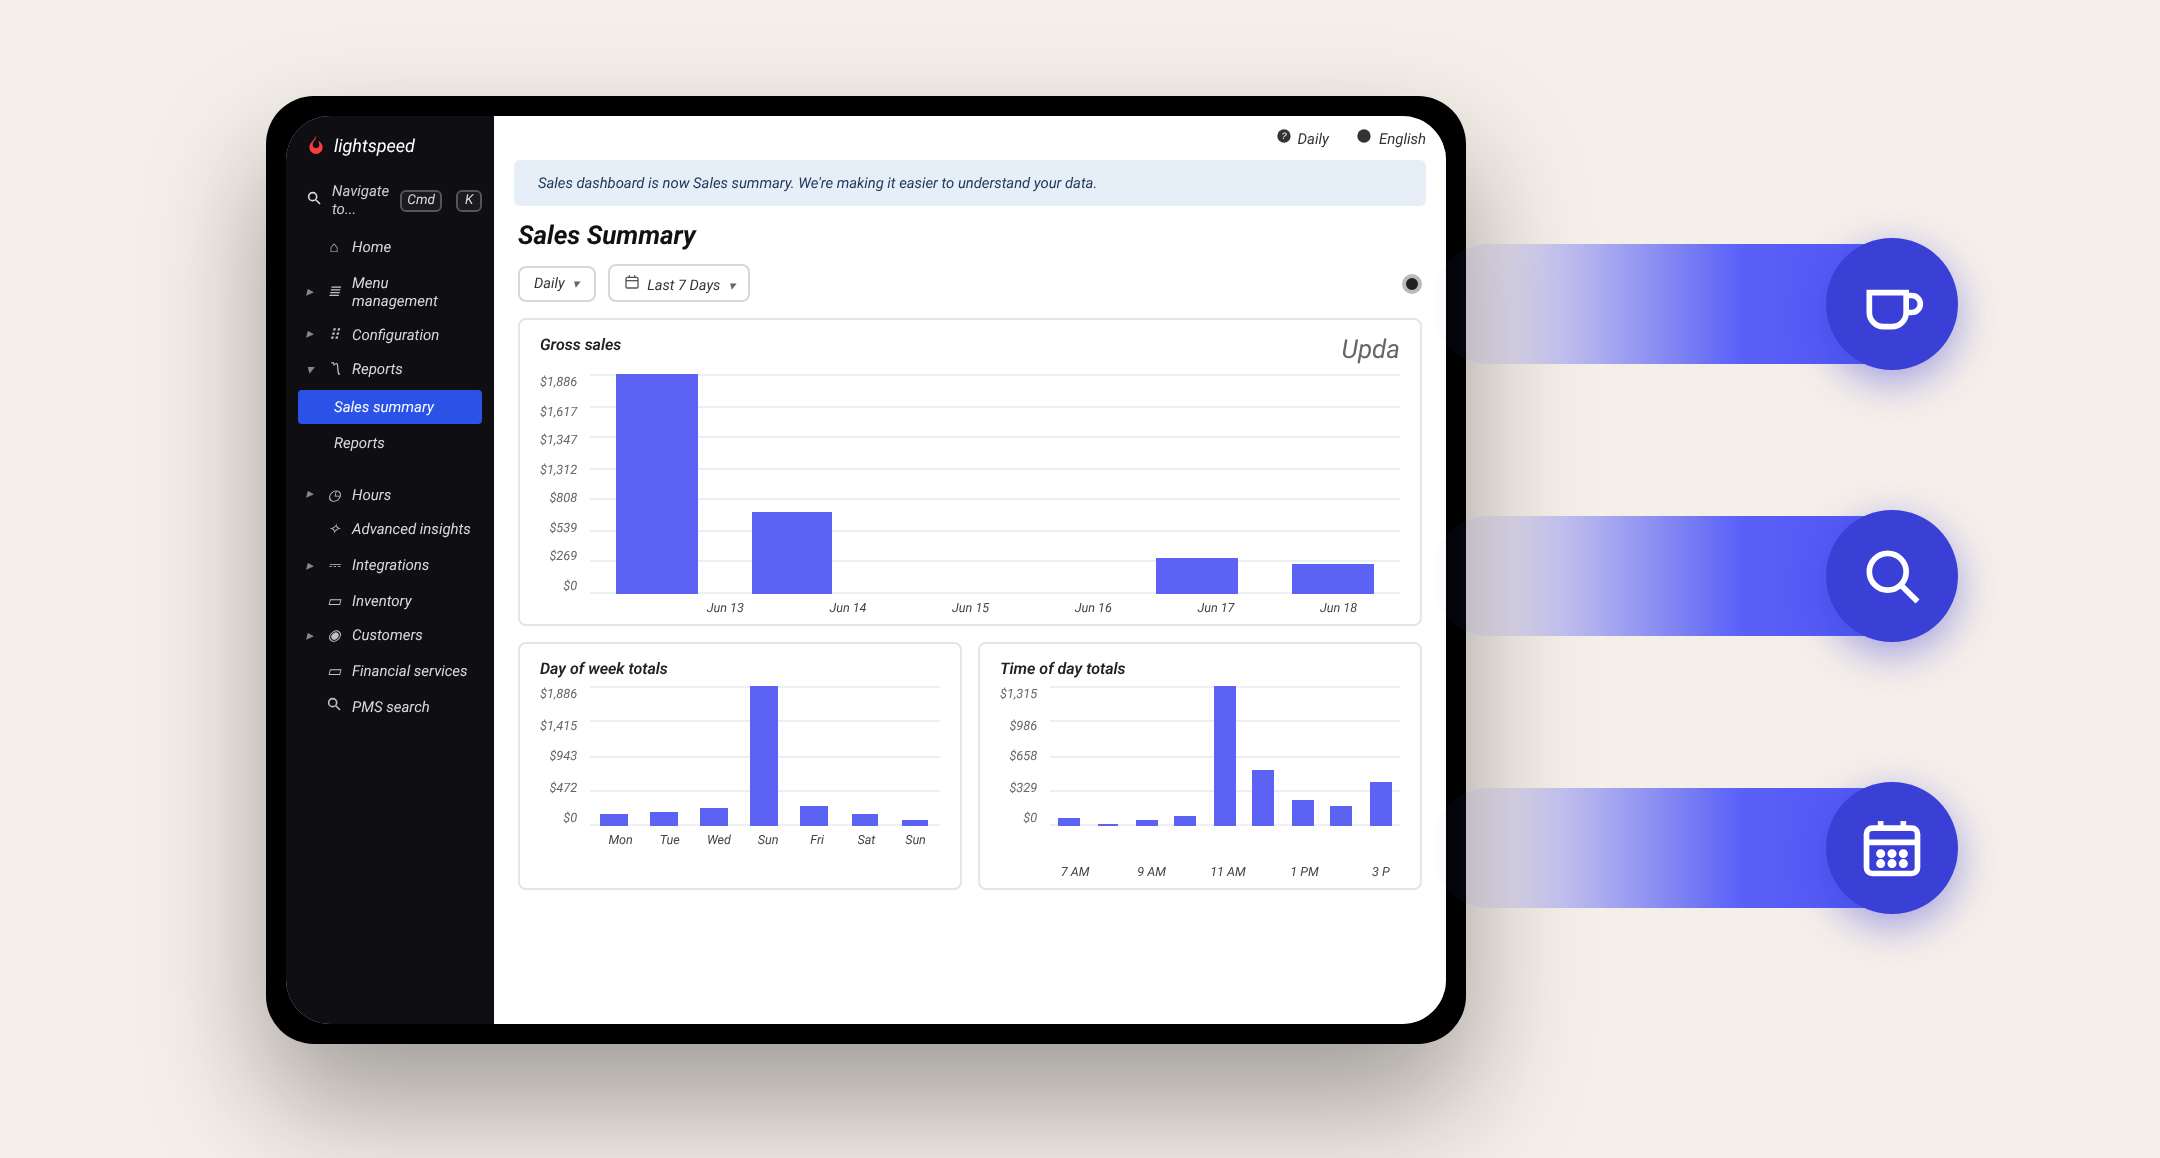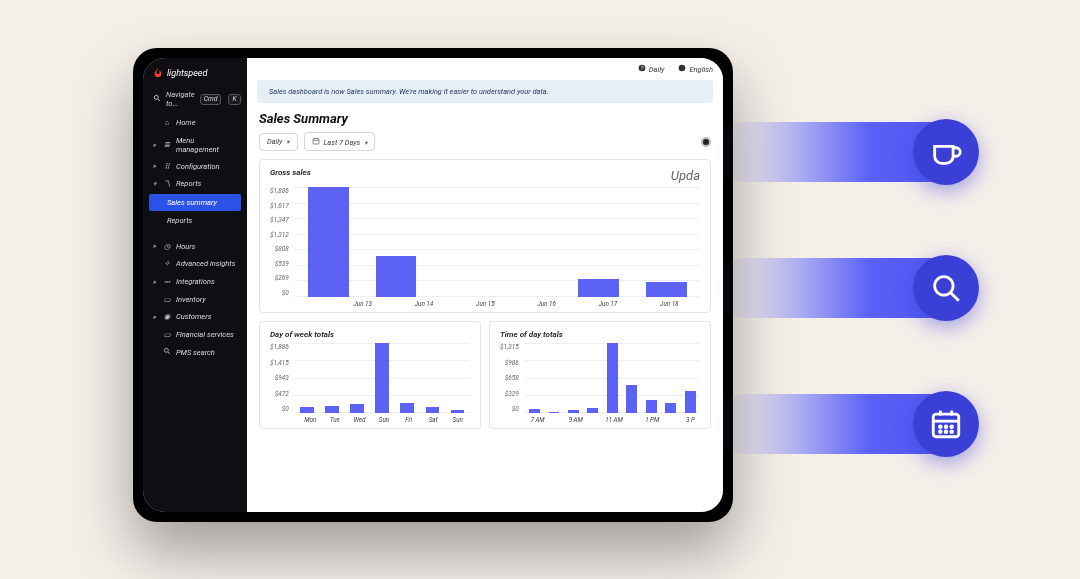--- a/index.html
+++ b/index.html
@@ -571,21 +571,21 @@
                       <div class="bar small" style="height: 13.6882%;"></div>
                     </div>
                     <div class="barwrap">
                       <div class="bar small" style="height: 31.9392%;"></div>
                     </div>
                   </div>
               </div>
             </div>
             <div style="display:flex;">
                 <div style="width:28px"></div>
-                <div class="bars" id="xaxis-2" style="flex:1;">
+                <div class="bars" id="xaxis-2" style="flex:1;margin-top:16px;">
                   <div class="barwrap">
                     <div class="xt">7 AM</div>
                   </div>
                   <div class="barwrap">
                     <div class="xt"></div>
                   </div>
                   <div class="barwrap">
                     <div class="xt">9 AM</div>
                   </div>
                   <div class="barwrap">

